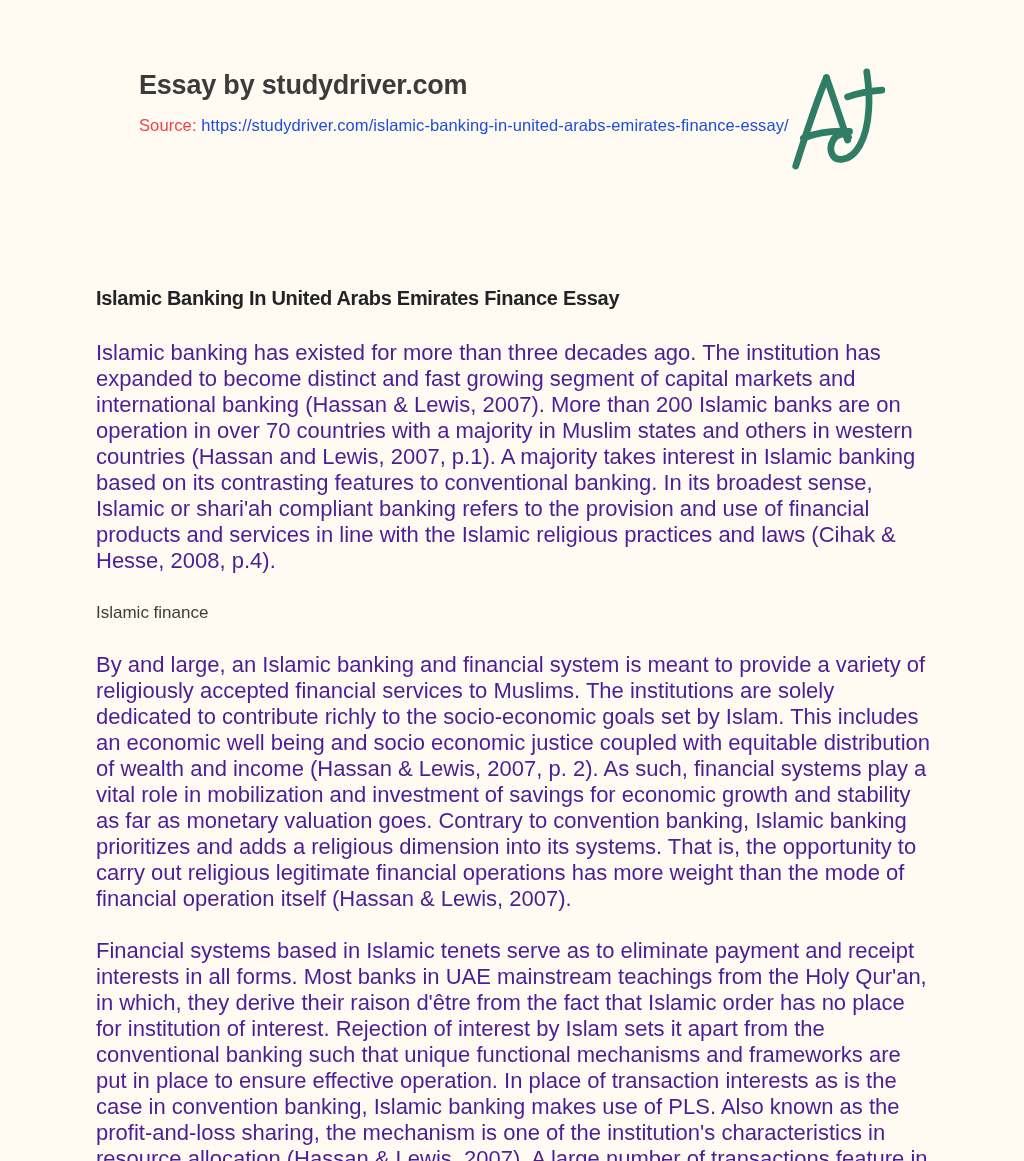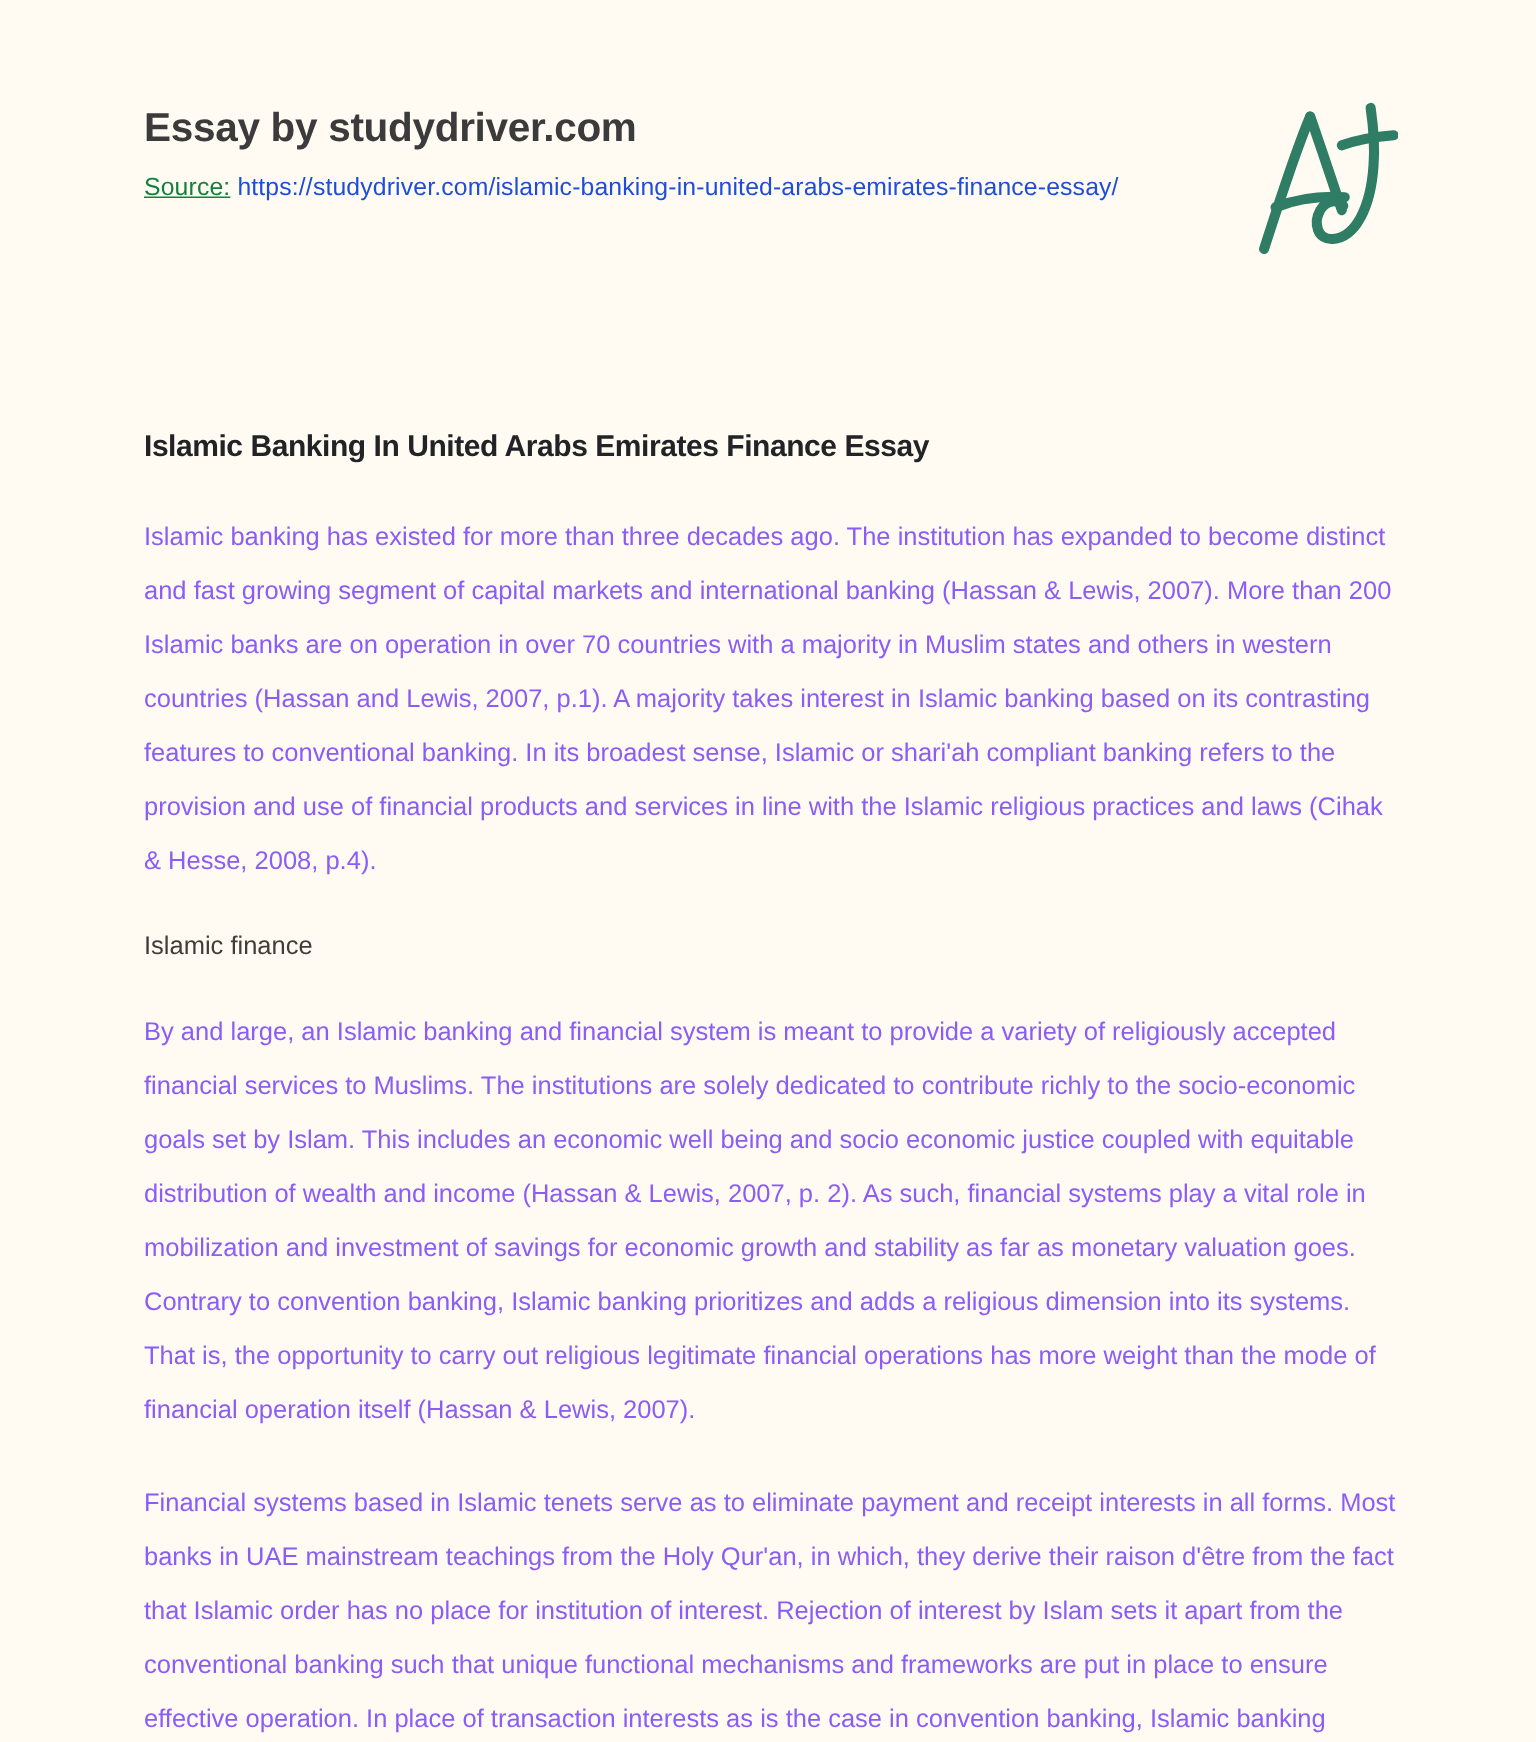--- a/index.html
+++ b/index.html
@@ -15,38 +15,38 @@
   }
   .page {
     box-sizing: border-box;
     width: 1024px;
     height: 1161px;
     padding: 70px 92px 0 96px;
     background: #FFFAF2;
   }
   .page-header {
     display: flex;
-    justify-content: space-between;
+    justify-content: flex-start;
     align-items: flex-start;
+    margin-left: 43px;
   }
   .header-title {
     margin: 0;
     font-size: 27px;
     font-weight: 700;
     letter-spacing: -0.2px;
     color: #3b3b3b;
   }
   .source-line {
     margin-top: 15px;
     font-size: 16.5px;
     letter-spacing: 0.1px;
   }
   .source-label {
-    color: #15803d;
-    text-decoration: underline;
+    color: #ef4444;
   }
   .source-link {
     color: #1d4ed8;
     text-decoration: none;
   }
   .logo {
     width: 96px;
     height: 108px;
     margin-top: -6px;
     flex: 0 0 auto;
@@ -59,23 +59,23 @@
   .article-title {
     margin: 106px 0 22px 0;
     font-size: 20px;
     line-height: 40px;
     font-weight: 700;
     letter-spacing: -0.3px;
     color: #222326;
   }
   .body-text {
     margin: 0 0 26px 0;
-    font-size: 17px;
-    line-height: 36px;
-    color: #8b5cf6;
+    font-size: 22px;
+    line-height: 26px;
+    color: #4c1d95;
   }
   .section-heading {
     margin: 0 0 26px 0;
     font-size: 17px;
     line-height: 26px;
     font-weight: 400;
     color: #403c39;
   }
 </style>
 </head>

